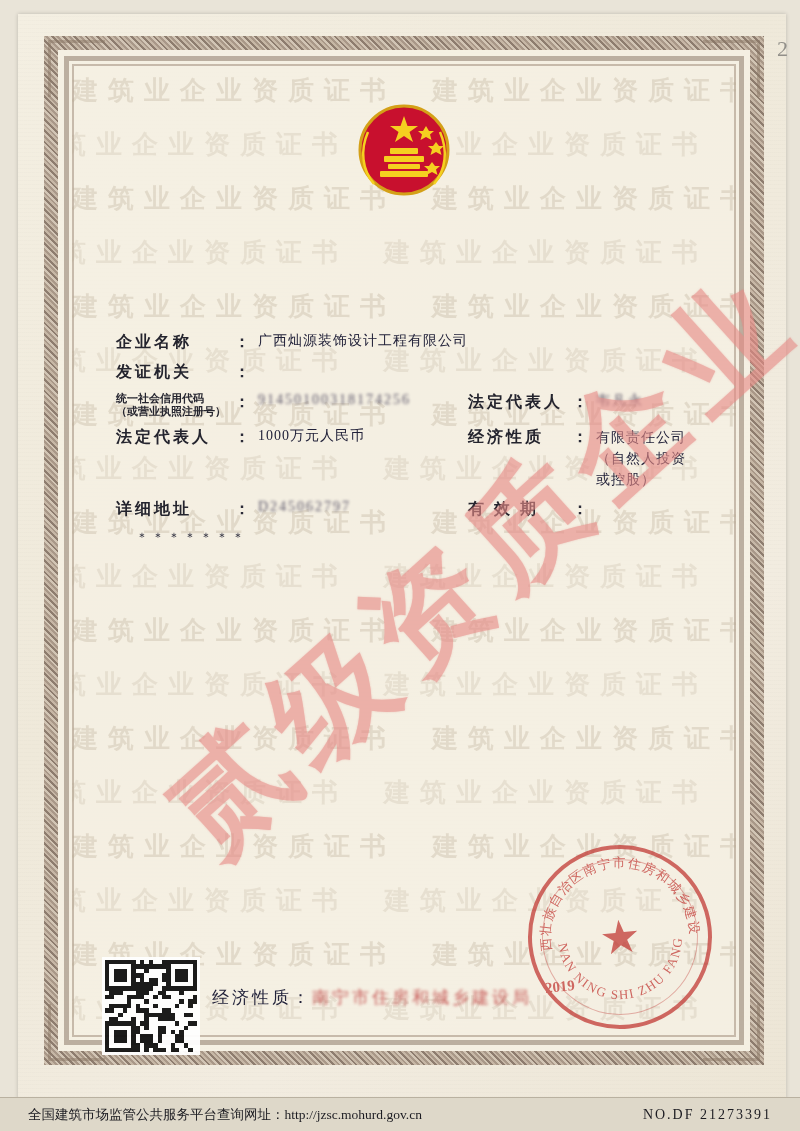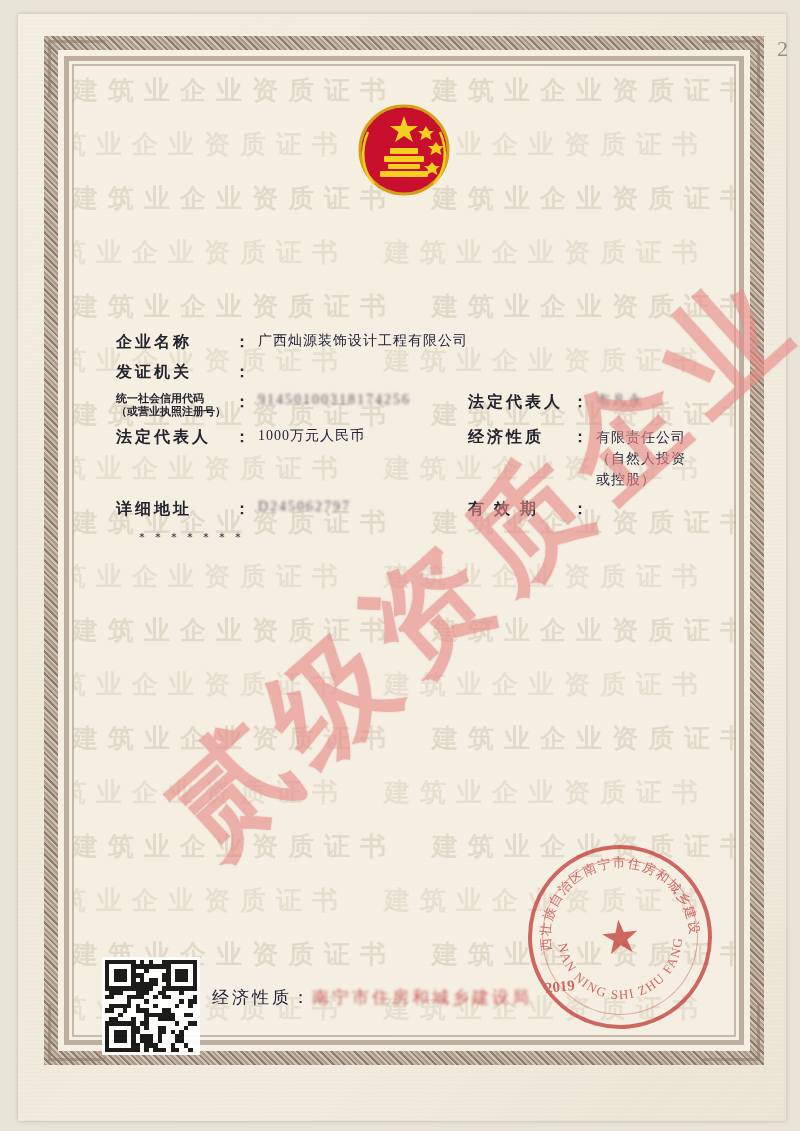--- a/index.html
+++ b/index.html
@@ -832,13 +832,17 @@
       </svg>
       <div class="star">★</div>
       <div class="yr">2019</div>
     </div>
 
 
   </div>
 
   <div class="pagemark">2</div>
 
+  <div class="footer">
+    <div class="left">全国建筑市场监管公共服务平台查询网址：http://jzsc.mohurd.gov.cn</div>
+    <div class="right">NO.DF  21273391</div>
+  </div>
 </div>
 
 </body></html>

